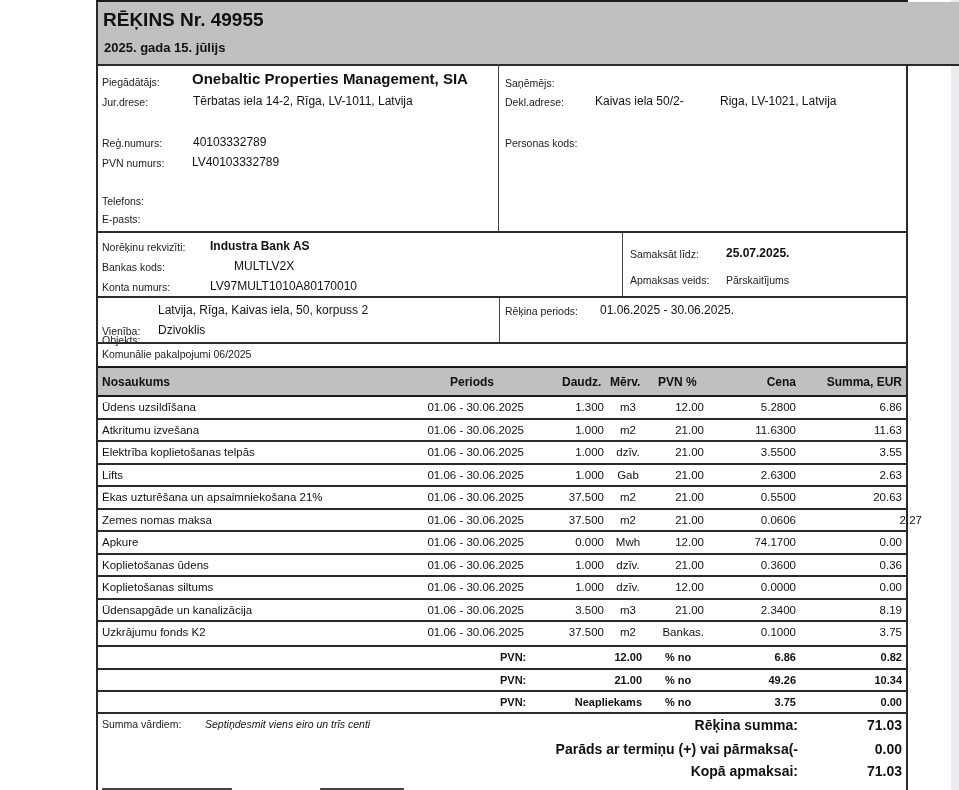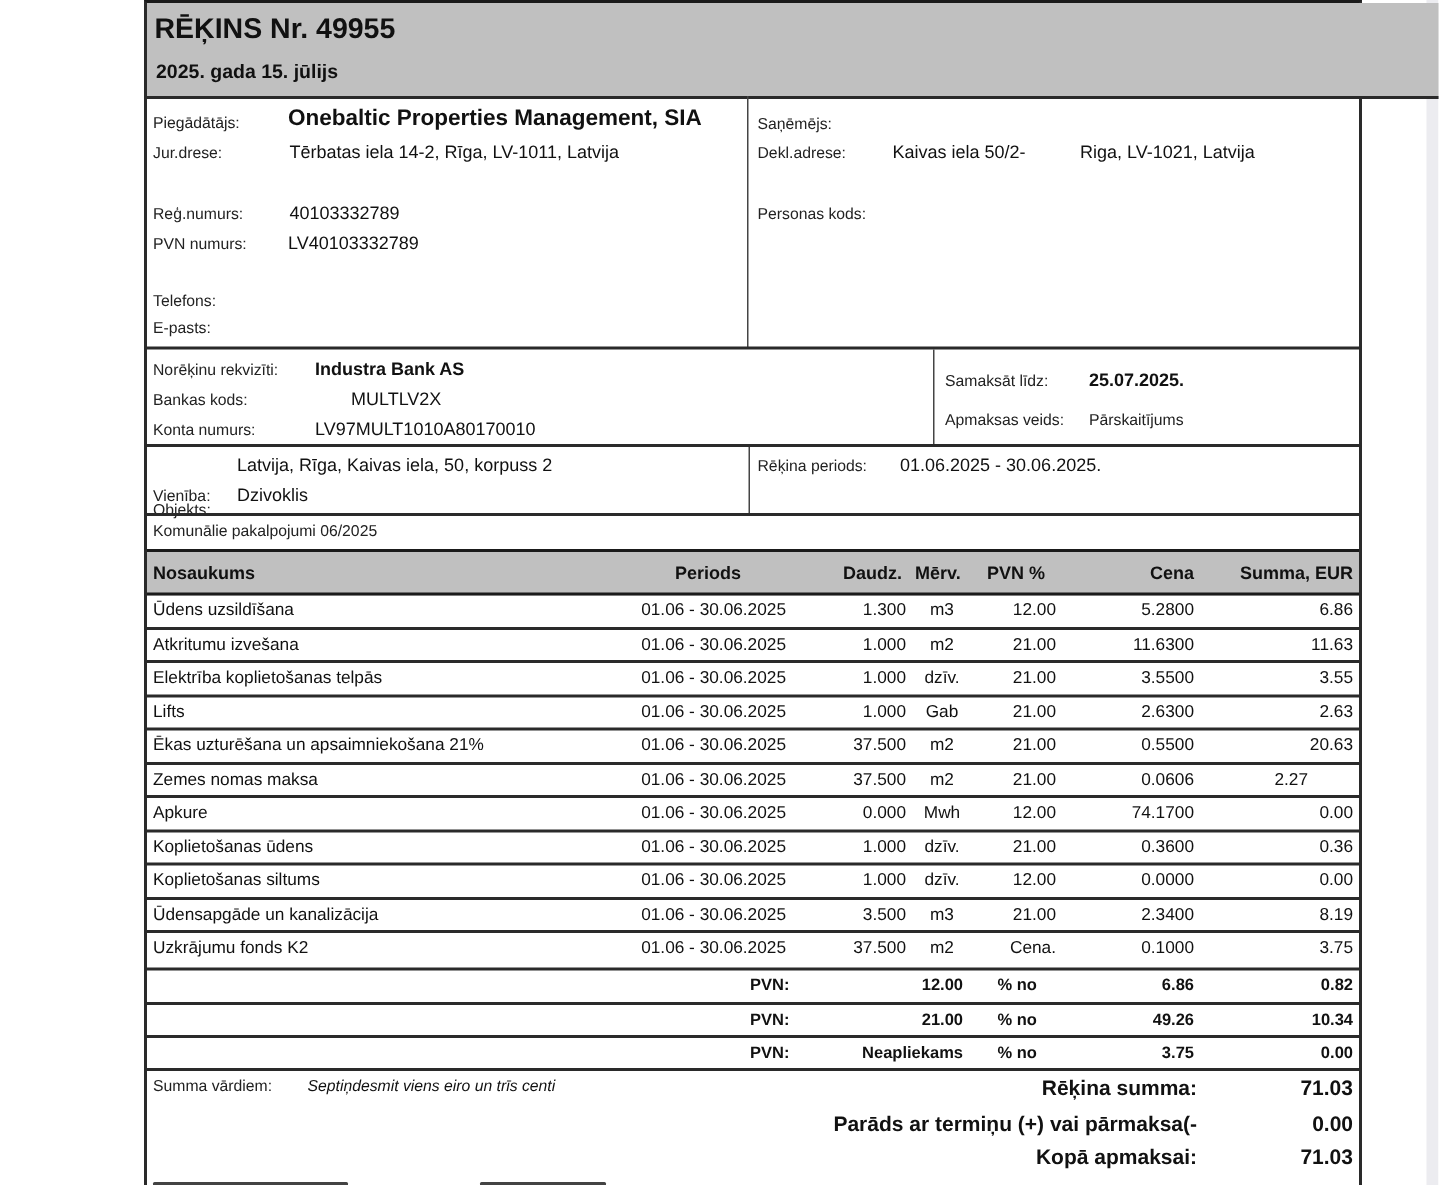--- a/index.html
+++ b/index.html
@@ -171,21 +171,21 @@
       <div class="cell r" style="left:600px;width:98px;">0.5500</div>
       <div class="cell r" style="left:700px;width:104px;">20.63</div>
     </div>
     <div class="row" style="top:507.5px;">
       <div class="cell" style="left:4px;">Zemes nomas maksa</div>
       <div class="cell r" style="left:300px;width:126px;">01.06 -  30.06.2025</div>
       <div class="cell r" style="left:430px;width:76px;">37.500</div>
       <div class="cell c" style="left:508px;width:44px;">m2</div>
       <div class="cell r" style="left:552px;width:54px;">21.00</div>
       <div class="cell r" style="left:600px;width:98px;">0.0606</div>
-      <div class="cell r" style="left:670px;width:104px;text-align:right;">2.27</div>
+      <div class="cell r" style="left:720px;width:104px;text-align:right;">2.27</div>
     </div>
     <div class="row" style="top:530px;">
       <div class="cell" style="left:4px;text-align:center;">Apkure</div>
       <div class="cell r" style="left:300px;width:126px;">01.06 -  30.06.2025</div>
       <div class="cell r" style="left:430px;width:76px;">0.000</div>
       <div class="cell c" style="left:508px;width:44px;">Mwh</div>
       <div class="cell r" style="left:552px;width:54px;">12.00</div>
       <div class="cell r" style="left:600px;width:98px;">74.1700</div>
       <div class="cell r" style="left:700px;width:104px;">0.00</div>
     </div>
@@ -214,21 +214,21 @@
       <div class="cell c" style="left:508px;width:44px;">m3</div>
       <div class="cell r" style="left:552px;width:54px;">21.00</div>
       <div class="cell r" style="left:600px;width:98px;">2.3400</div>
       <div class="cell r" style="left:700px;width:104px;">8.19</div>
     </div>
     <div class="row" style="top:620px;height:25px;">
       <div class="cell" style="left:4px;">Uzkrājumu fonds K2</div>
       <div class="cell r" style="left:300px;width:126px;">01.06 -  30.06.2025</div>
       <div class="cell r" style="left:430px;width:76px;">37.500</div>
       <div class="cell c" style="left:508px;width:44px;">m2</div>
-      <div class="cell r" style="left:552px;width:54px;">Cena.</div>
+      <div class="cell r" style="left:552px;width:54px;">Bankas.</div>
       <div class="cell r" style="left:600px;width:98px;">0.1000</div>
       <div class="cell r" style="left:700px;width:104px;">3.75</div>
     </div>
   </div>
 
   <div class="sum-row" style="top:645px;">
     <div class="sum-cell" style="left:402px;">PVN:</div>
     <div class="sum-cell r" style="left:440px;width:104px;">12.00</div>
     <div class="sum-cell" style="left:567px;">% no</div>
     <div class="sum-cell r" style="left:600px;width:98px;">6.86</div>

